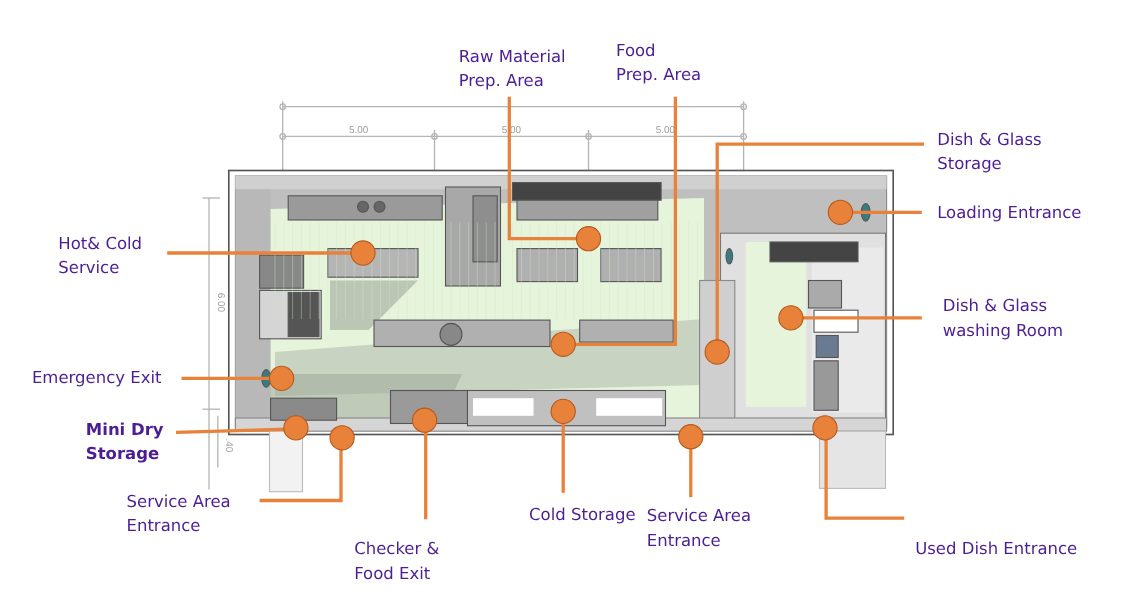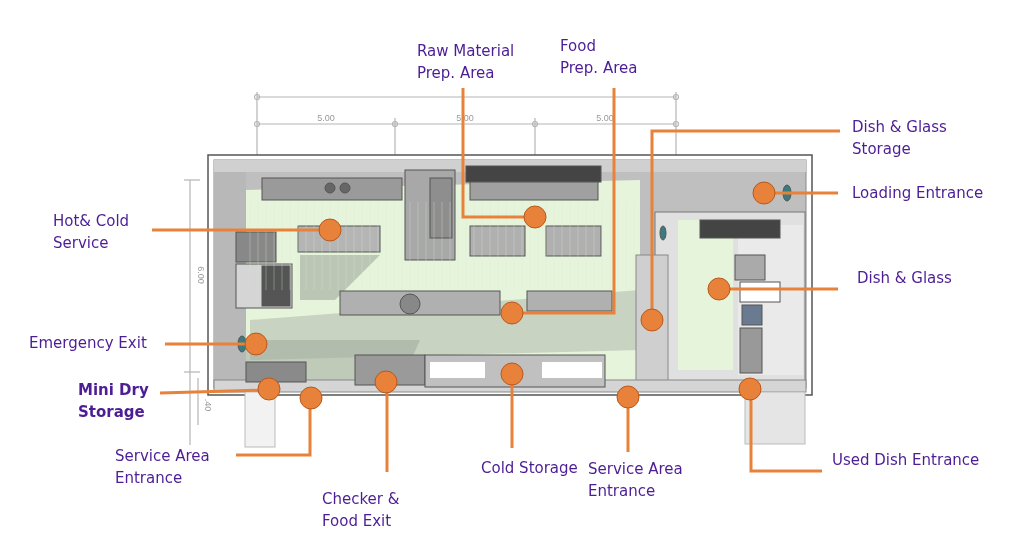--- a/index.html
+++ b/index.html
@@ -201,20 +201,21 @@
 </div>
 <div class="label" style="left:852px; top:182px;">
   <span>Loading Entrance</span>
 </div>
 <div class="label" style="left:53px; top:210px;">
   <span>Hot&amp; Cold</span>
   <span>Service</span>
 </div>
 <div class="label" style="left:857px; top:267px;">
   <span>Dish &amp; Glass</span>
+  <span>washing Room</span>
 </div>
 <div class="label" style="left:29px; top:332px;">
   <span>Emergency Exit</span>
 </div>
 <div class="label" style="left:78px; top:379px;font-weight:bold;">
   <span>Mini Dry</span>
   <span>Storage</span>
 </div>
 <div class="label" style="left:115px; top:445px;">
   <span>Service Area</span>
@@ -224,15 +225,15 @@
   <span>Checker &amp;</span>
   <span>Food Exit</span>
 </div>
 <div class="label" style="left:481px; top:457px;">
   <span>Cold Storage</span>
 </div>
 <div class="label" style="left:588px; top:458px;">
   <span>Service Area</span>
   <span>Entrance</span>
 </div>
-<div class="label" style="left:832px; top:449px;">
+<div class="label" style="left:832px; top:488px;">
   <span>Used Dish Entrance</span>
 </div>
 
 </body></html>

